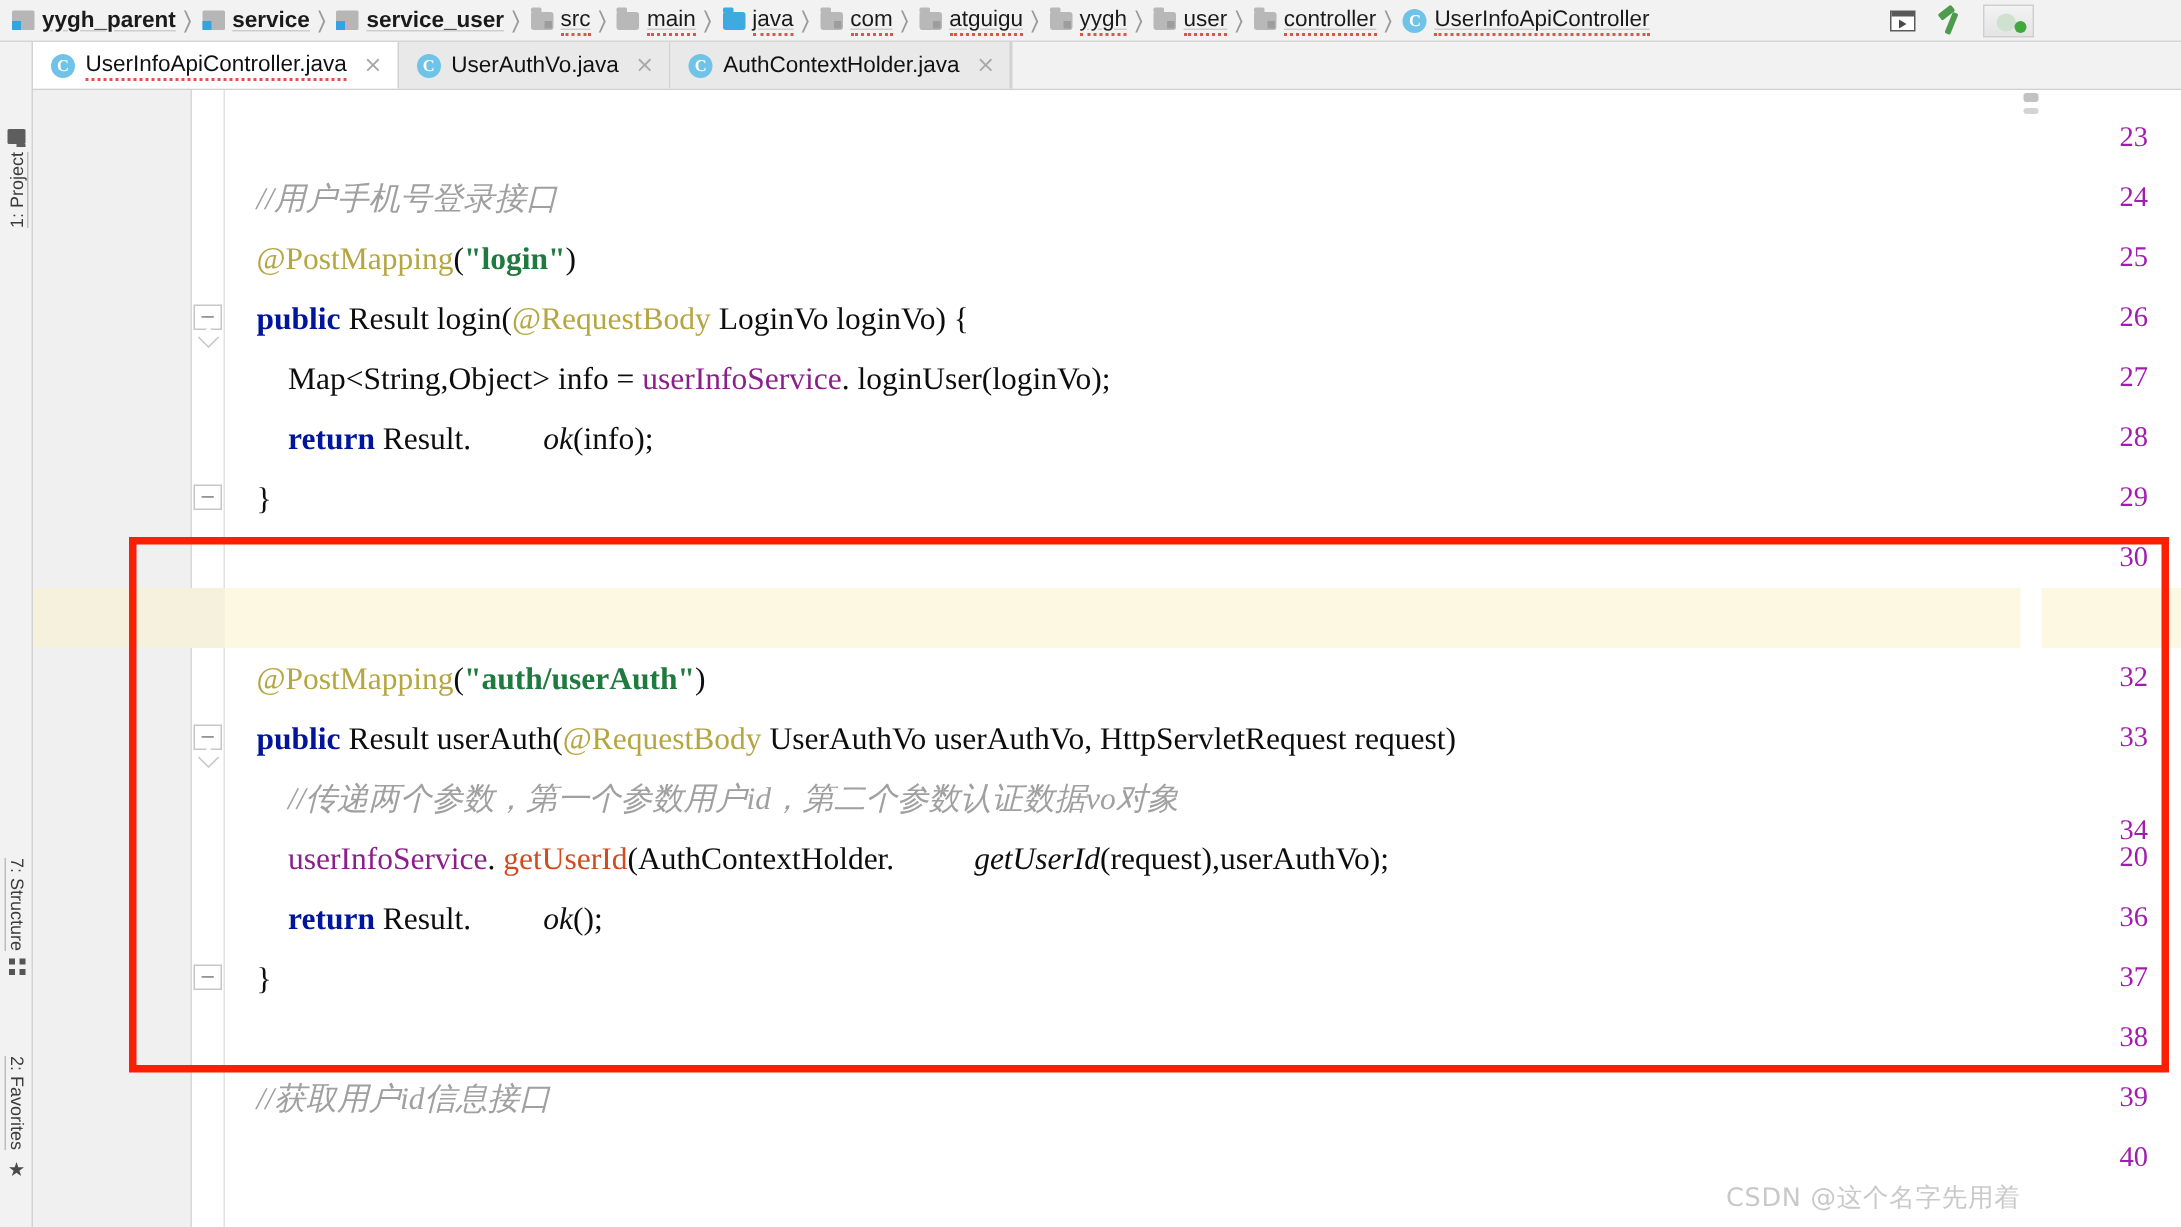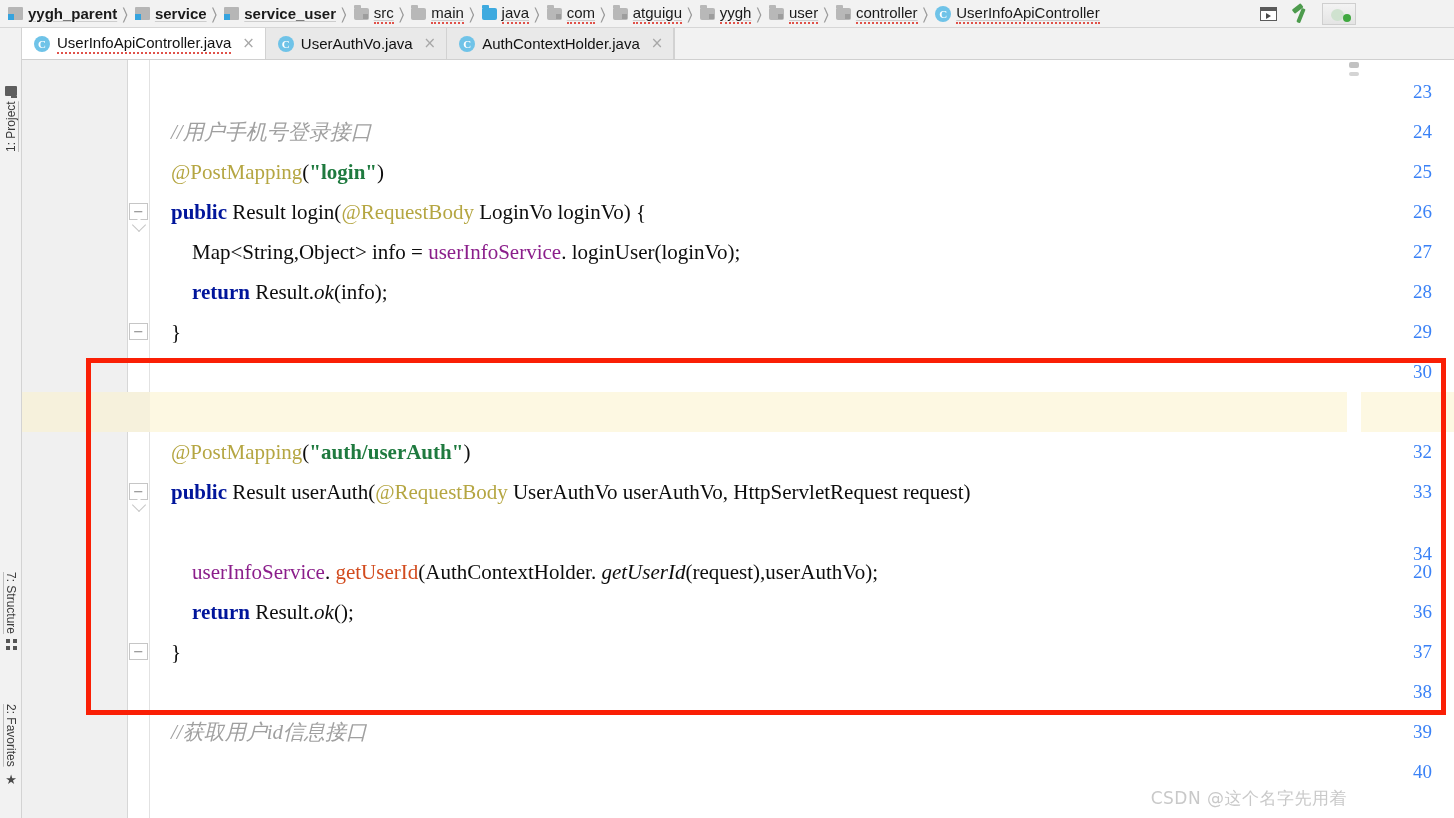--- a/index.html
+++ b/index.html
@@ -292,21 +292,21 @@
     background: #ffffff;
     border-right: 1px solid #e2e2e2;
   }
   .linenum {
     position: absolute;
     right: 22px;
     width: 80px;
     text-align: right;
     font-family: "Liberation Serif", serif;
     font-size: 19px;
-    color: #3b82f6;
+    color: #a21caf;
   }
   .linenum.current { color: #8c8c8c; }
 
   .codearea {
     position: absolute;
     left: 128px; top: 0;
     width: 1304px; height: 758px;
   }
   .codeline {
     position: absolute;
@@ -328,21 +328,21 @@
   }
   .rowhl.gut { background: #f6f1dc; }
 
   
   .kw   { color: #00159b; font-weight: bold; }
   .ann  { color: #b5a642; }
   .str  { color: #1f7a3f; font-weight: bold; }
   .cmt  { color: #a0a0a0; font-style: italic; }
   .fld  { color: #8b1e8b; }
   .mth  { color: #d24b1e; }
-  .ital { font-style: italic; }
+  .ital { font-style: italic; margin-left: 48px; }
   .plain{ color: #0d0d0d; }
 
   .foldmark {
     position: absolute;
     left: 107px;
     width: 19px; height: 17px;
     background: #ffffff;
     border: 1px solid #c6c6c6;
     color: #8b8b8b;
     font-size: 13px;
@@ -551,20 +551,21 @@
         <div class="codeline" style="top: 52px;"><span class="cmt">    //用户手机号登录接口</span></div>
         <div class="codeline" style="top: 92px;"><span class="ann">    @PostMapping</span><span class="plain">(</span><span class="str">"login"</span><span class="plain">)</span></div>
         <div class="codeline" style="top: 132px;"><span class="kw">    public </span><span class="plain">Result login(</span><span class="ann">@RequestBody</span><span class="plain"> LoginVo loginVo) {</span></div>
         <div class="codeline" style="top: 172px;"><span class="plain">        Map&lt;String,Object&gt; info = </span><span class="fld">userInfoService</span><span class="plain">. loginUser(loginVo);</span></div>
         <div class="codeline" style="top: 212px;"><span class="kw">        return </span><span class="plain">Result.</span><span class="ital">ok</span><span class="plain">(info);</span></div>
         <div class="codeline" style="top: 252px;"><span class="plain">    }</span></div>
         <div class="codeline" style="top: 292px;"></div>
         <div class="codeline" style="top: 332px;"><span class="cmt">    //用户认证接口</span></div>
         <div class="codeline" style="top: 372px;"><span class="ann">    @PostMapping</span><span class="plain">(</span><span class="str">"auth/userAuth"</span><span class="plain">)</span></div>
         <div class="codeline" style="top: 412px;"><span class="kw">    public </span><span class="plain">Result userAuth(</span><span class="ann">@RequestBody</span><span class="plain"> UserAuthVo userAuthVo, HttpServletRequest request)</span></div>
+        <div class="codeline" style="top: 452px;"><span class="cmt">        //传递两个参数，第一个参数用户id，第二个参数认证数据vo对象</span></div>
         <div class="codeline" style="top: 492px;"><span class="fld">        userInfoService</span><span class="plain">. </span><span class="mth">getUserId</span><span class="plain">(AuthContextHolder. </span><span class="ital">getUserId</span><span class="plain">(request),userAuthVo);</span></div>
         <div class="codeline" style="top: 532px;"><span class="kw">        return </span><span class="plain">Result.</span><span class="ital">ok</span><span class="plain">();</span></div>
         <div class="codeline" style="top: 572px;"><span class="plain">    }</span></div>
         <div class="codeline" style="top: 612px;"></div>
         <div class="codeline" style="top: 652px;"><span class="cmt">    //获取用户id信息接口</span></div>
         <div class="codeline" style="top: 692px;"></div>
       </div>
     <div id="gutter-layer">
         <div class="linenum" style="top: 12px; line-height: 40px;">23</div>
         <div class="linenum" style="top: 52px; line-height: 40px;">24</div>

